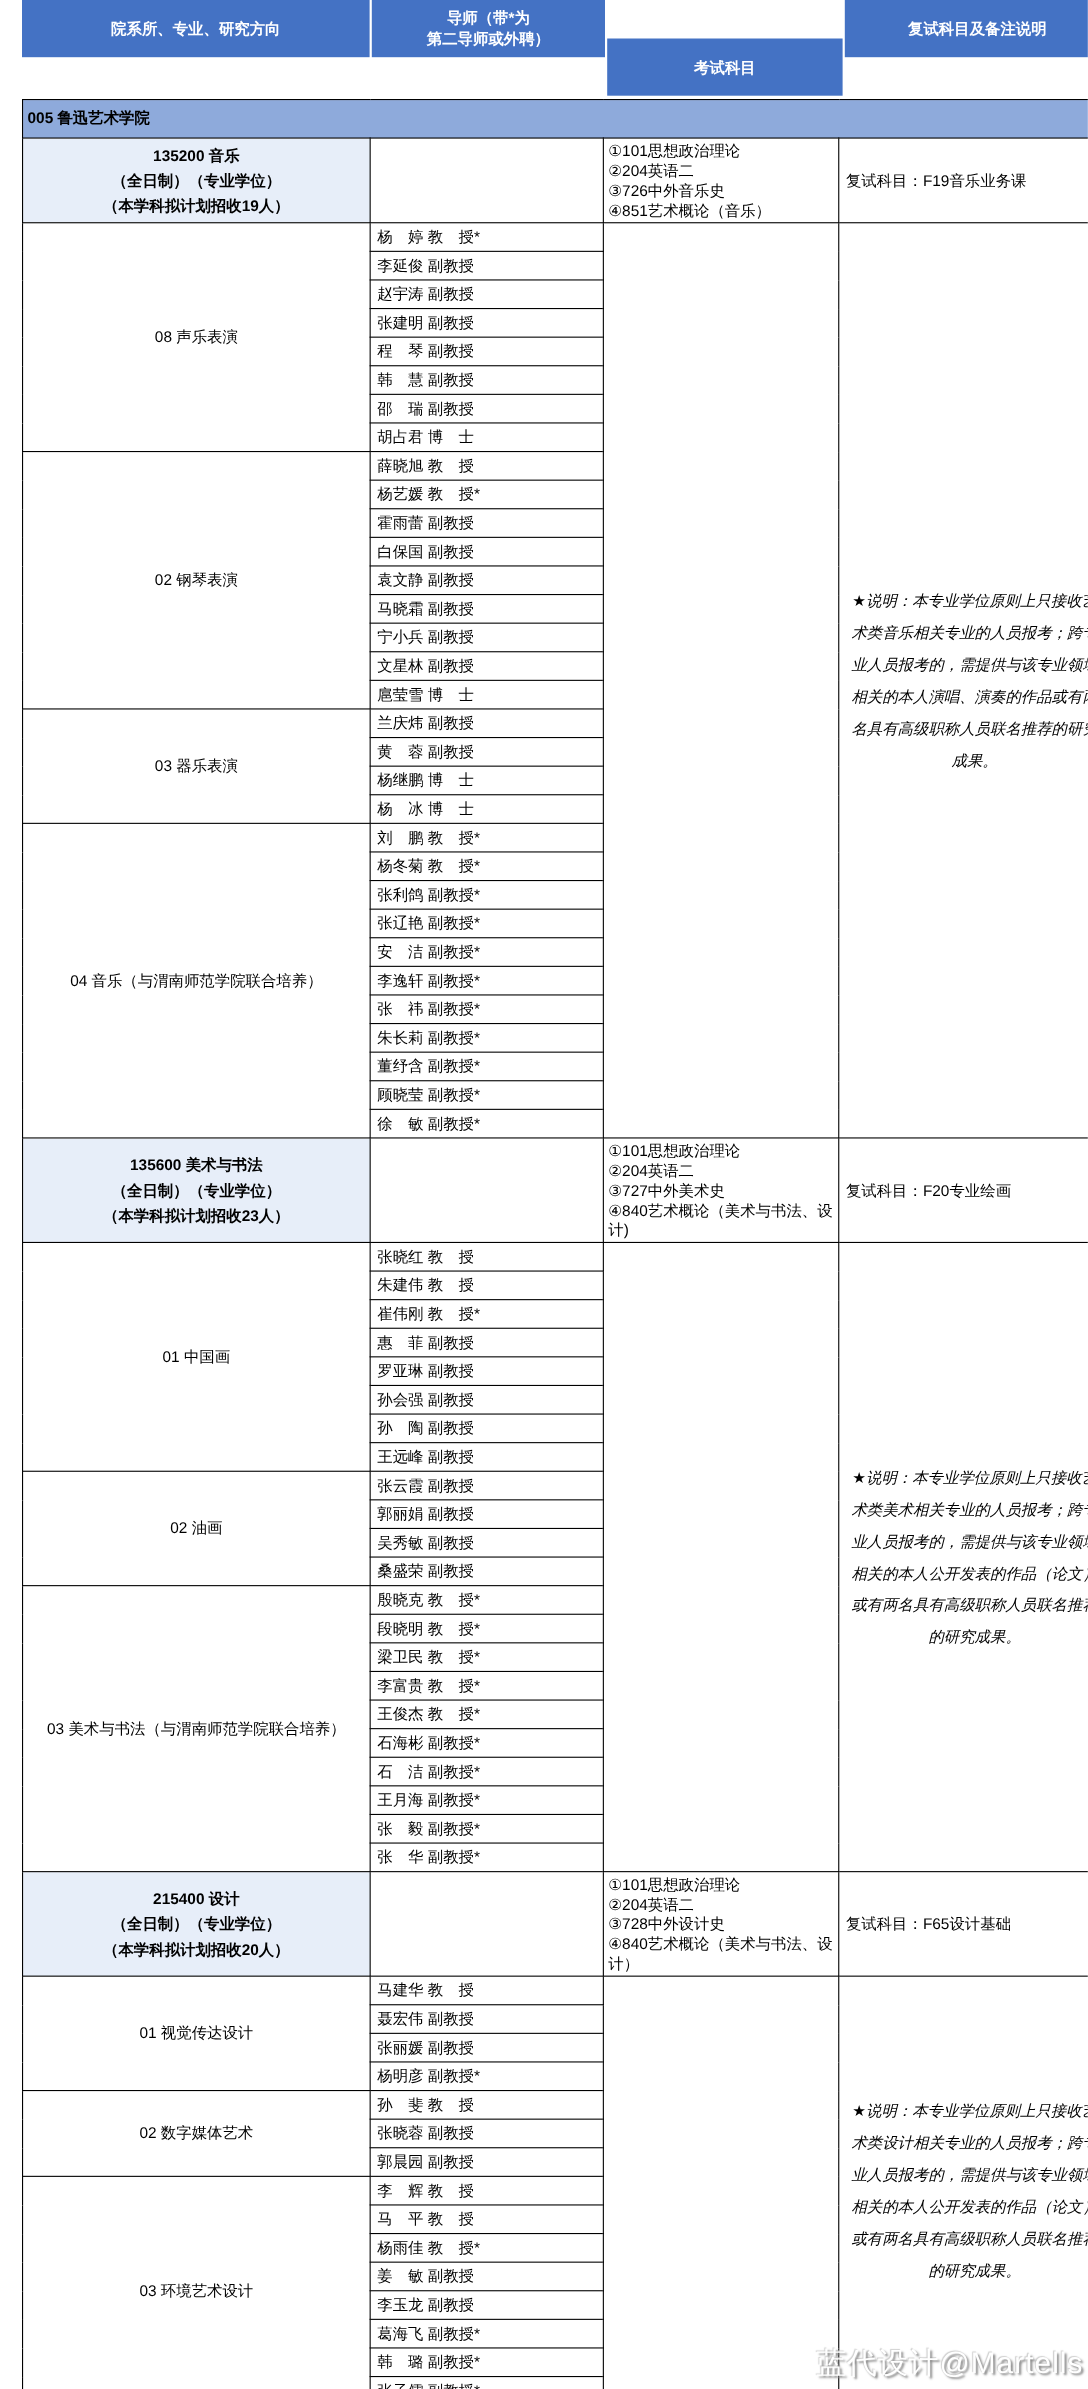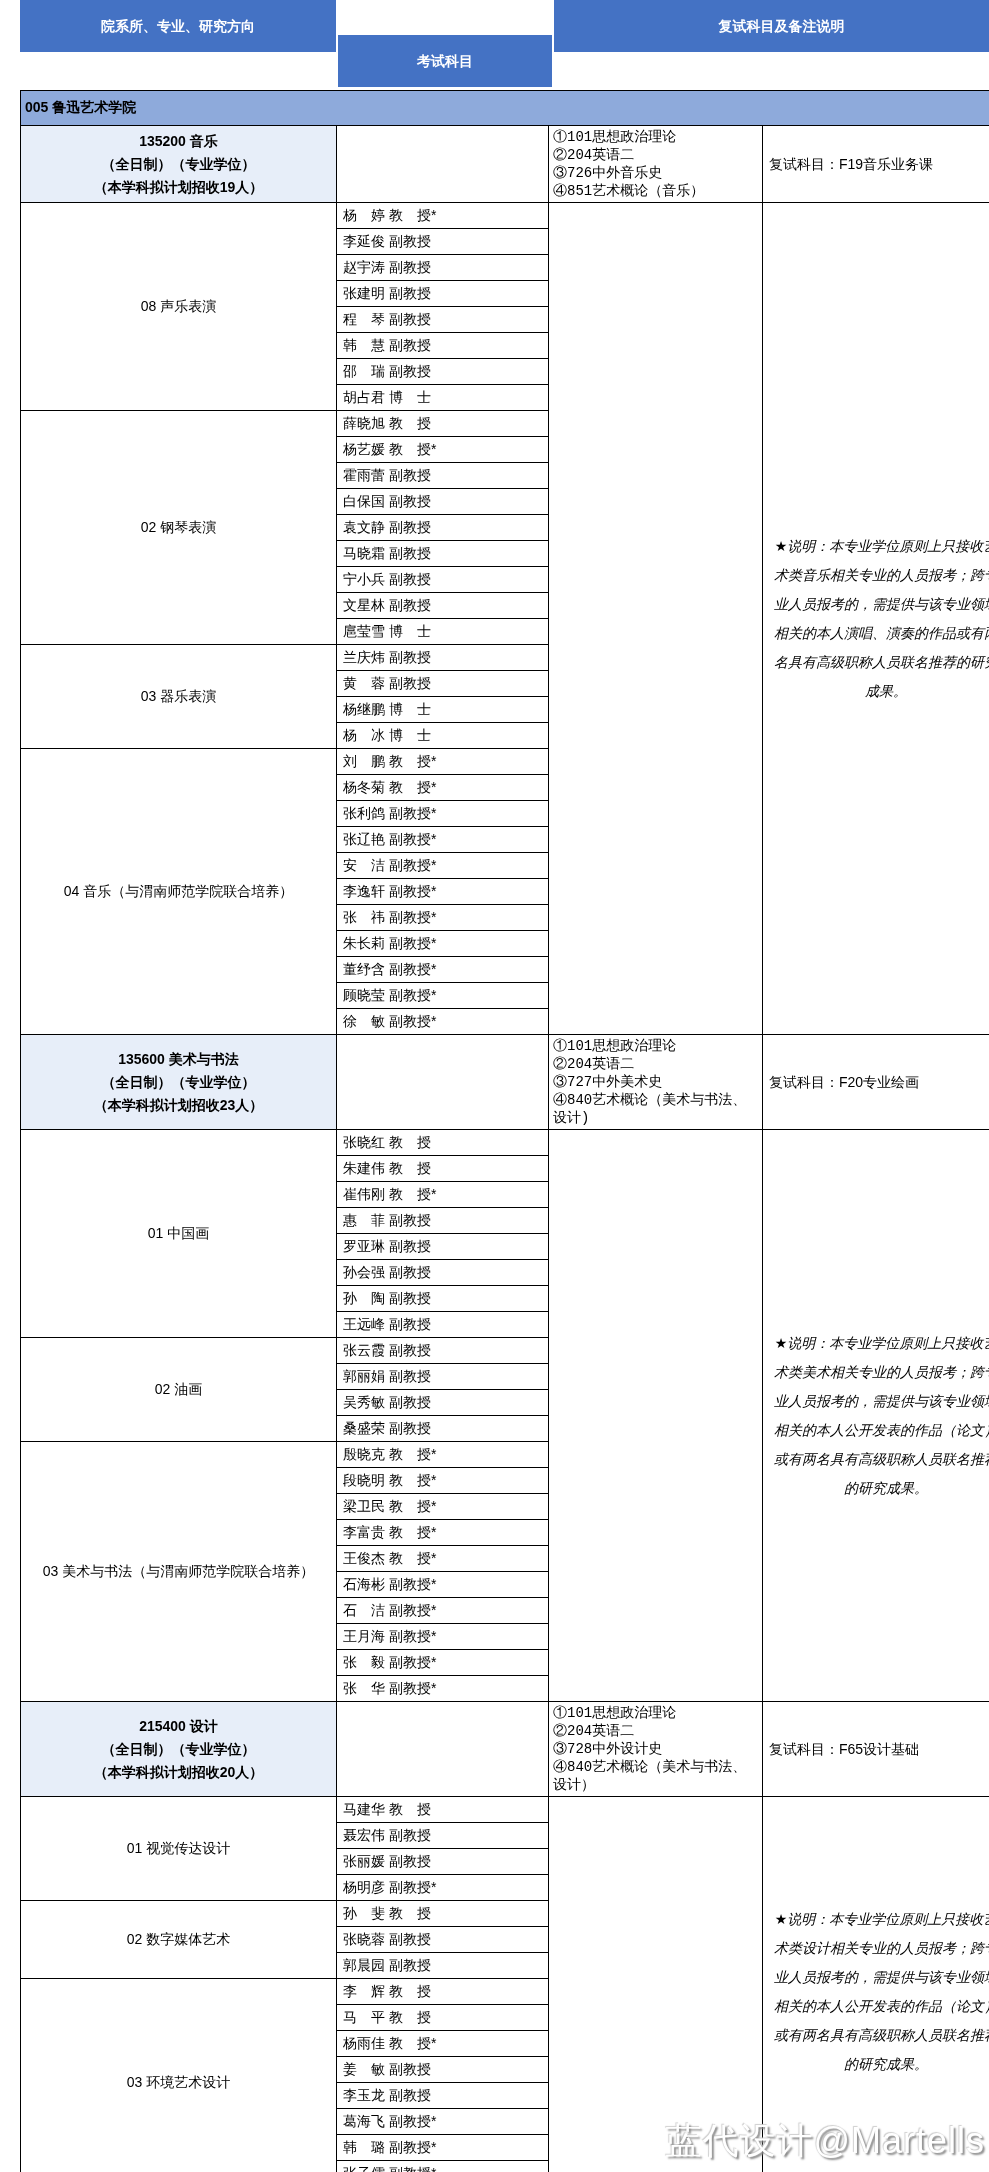--- a/index.html
+++ b/index.html
@@ -31,43 +31,45 @@
   .section-row td{
     background:var(--section-bg);font-weight:bold;font-size:14px;
     height:35px;padding:1px 4px;text-align:left;
   }
   .major-row{height:76px;}
   .major-cell{
     background:var(--major-bg);font-weight:bold;font-size:15px;
     text-align:center;line-height:23px;padding:2px 4px;
   }
   .major-empty{background:#fff;}
-  .exam-cell{padding:2px 4px;line-height:18px;text-align:left;vertical-align:middle;font-family:Liberation Mono, monospace;}
+  .exam-cell{padding:2px 4px;line-height:18px;text-align:left;vertical-align:middle;}
   .retest-cell{padding:2px 6px;text-align:left;vertical-align:middle;line-height:19px;border-radius:29px;}
   .tutor-row{height:26px;}
   .direction-cell{text-align:center;padding:2px 6px;line-height:19px;}
   .tutor-cell{text-align:left;padding:1px 6px;white-space:nowrap;}
   .exam-empty{background:#fff;}
   .remark-cell{padding:2px 6px;line-height:29px;text-align:center;vertical-align:middle;font-style:italic;}
 
   
   .watermark{
     position:absolute;right:4px;bottom:6px;
-    font-size:36px;letter-spacing:1px;color:#ffffff;
+    font-size:27px;letter-spacing:1px;color:#ffffff;
     text-shadow:2px 2px 2px #8a8a8a,-1px -1px 1px #cfcfcf;
     pointer-events:none;white-space:nowrap;
   }
 </style>
 </head>
 <body>
 
 <div class="page">
 
   <div class="header-row">
     <div class="header-cell hc1">院系所、专业、研究方向</div>
+    <div class="header-cell hc2">导师（带*为
+第二导师或外聘）</div>
     <div class="header-cell hc3">考试科目</div>
     <div class="header-cell hc4">复试科目及备注说明</div>
   </div>
 
   <table class="grid">
     <colgroup>
       <col style="width:316px">
         <col style="width:212px">
         <col style="width:214px">
         <col style="width:247px">

